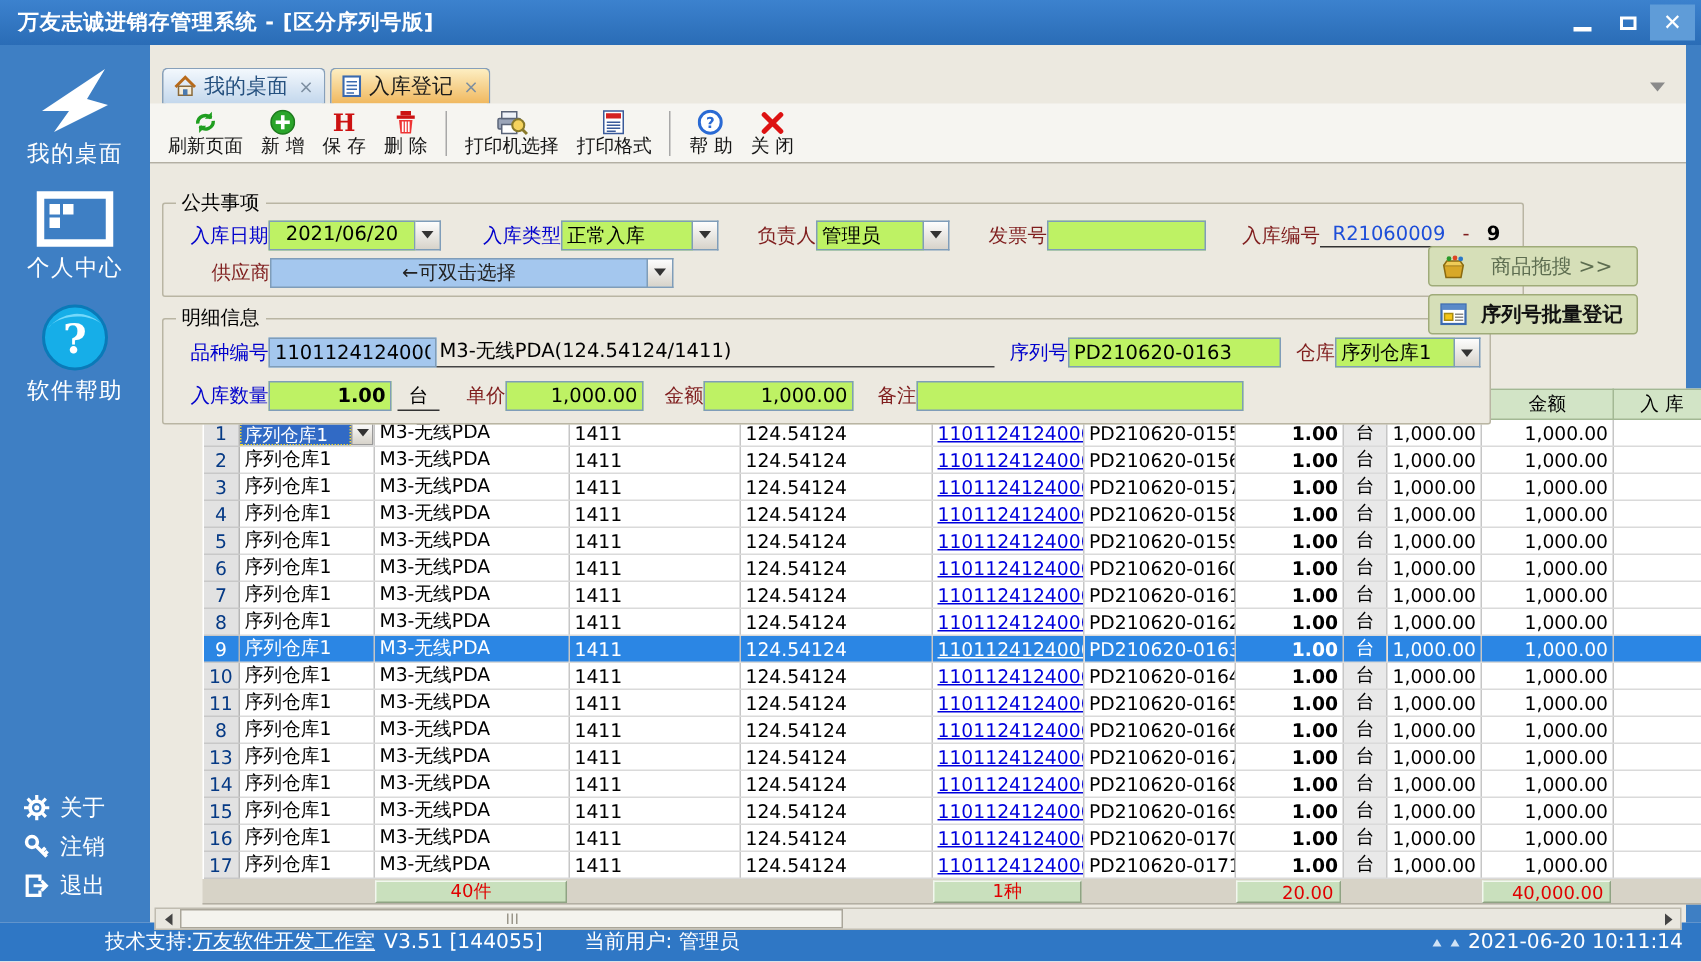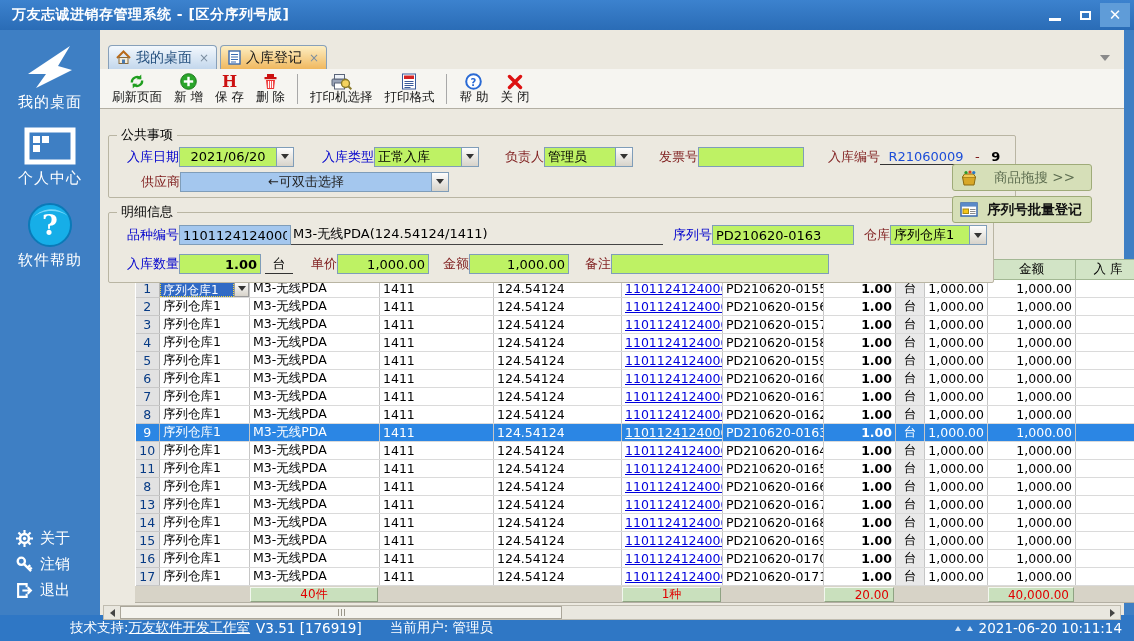--- a/index.html
+++ b/index.html
@@ -712,21 +712,21 @@
           </div>
       </div>
 
     </div>
   </div>
 
   <div class="statusbar">
     <span>技术支持:</span>
       <span class="support-link">万友软件开发工作室</span>
     <span class="sb-gap"></span>
-    <span>V3.51 [176919]</span>
+    <span>V3.51 [144055]</span>
     <span style="width:28px"></span>
     <span>当前用户: 管理员</span>
     <span class="status-right">
       <i class="chev"></i>
         <i class="chev"></i>
       <span>2021-06-20 10:11:14</span>
     </span>
   </div>
 
 </div>

